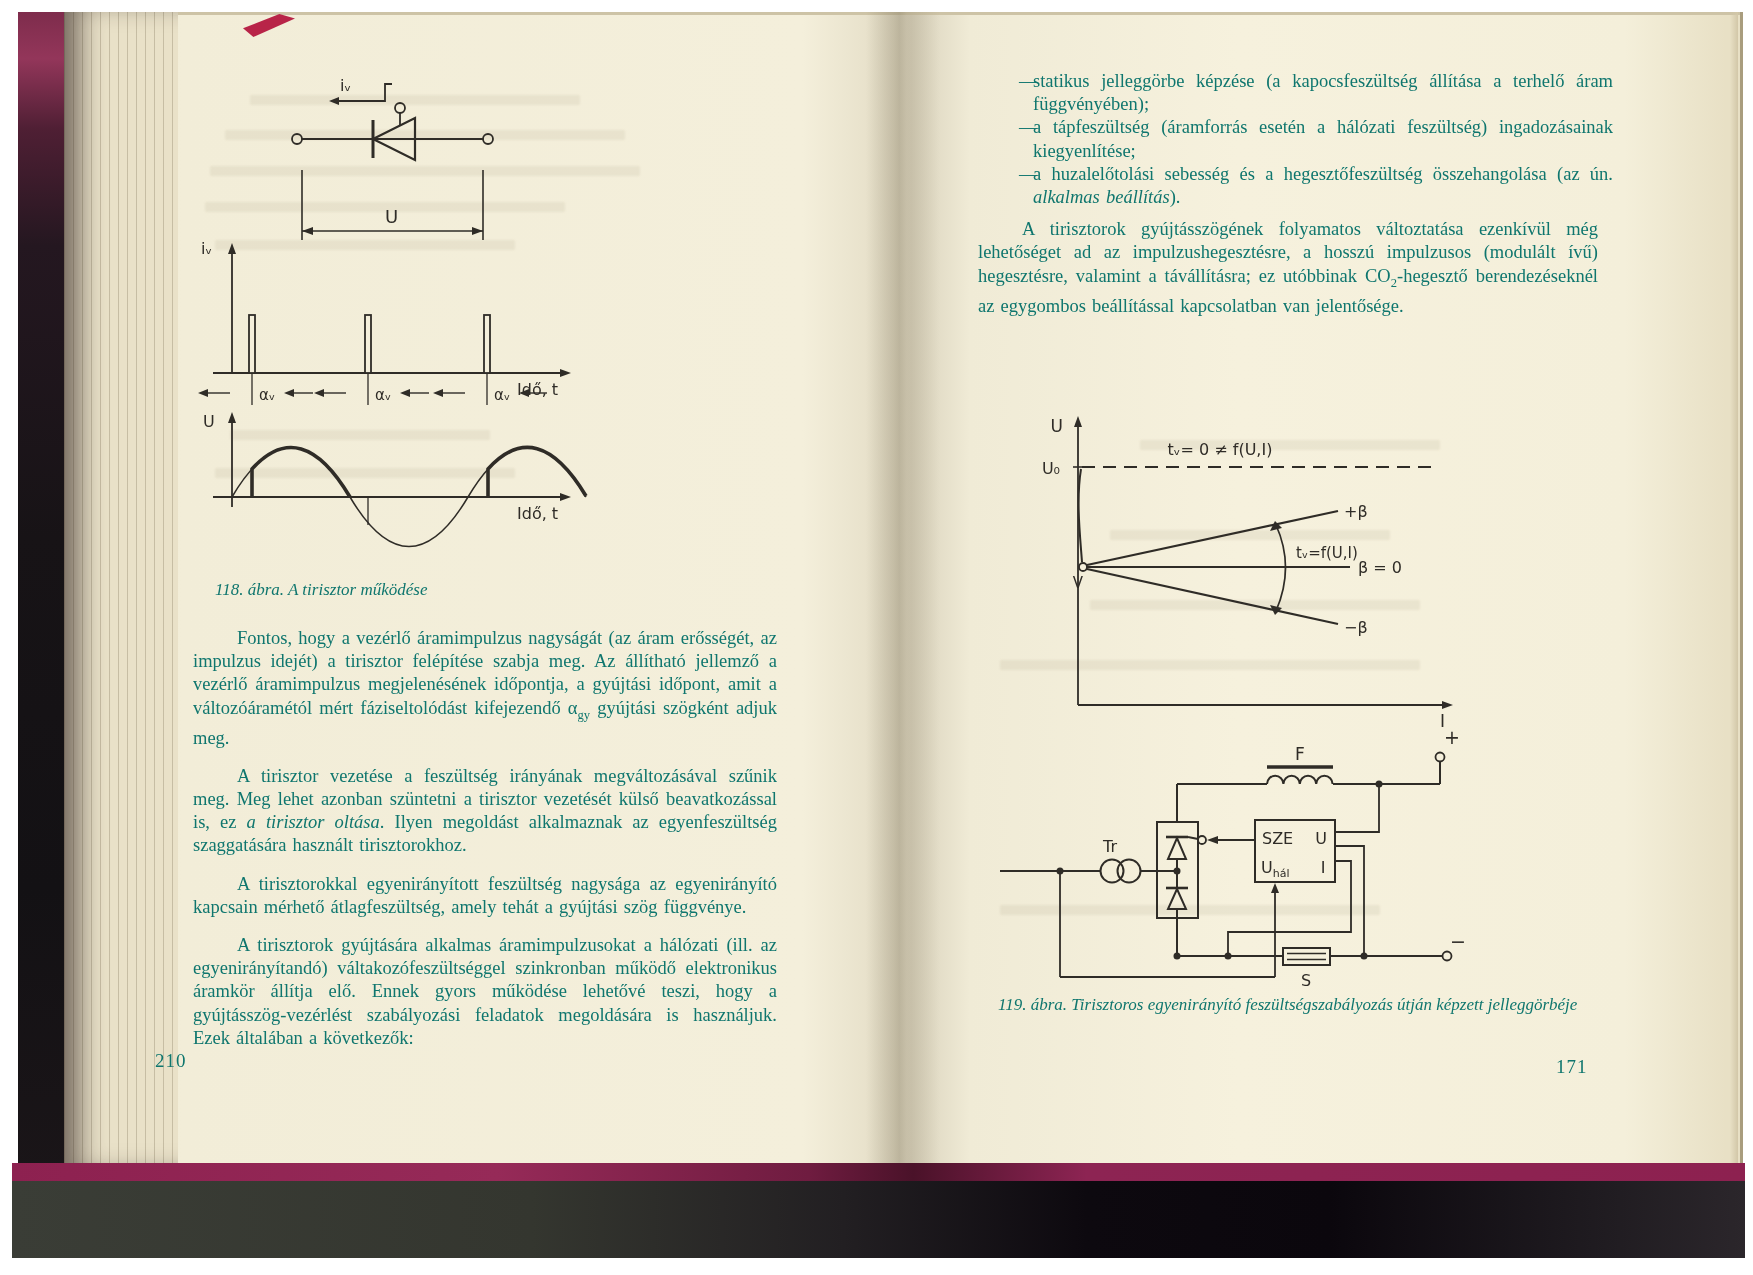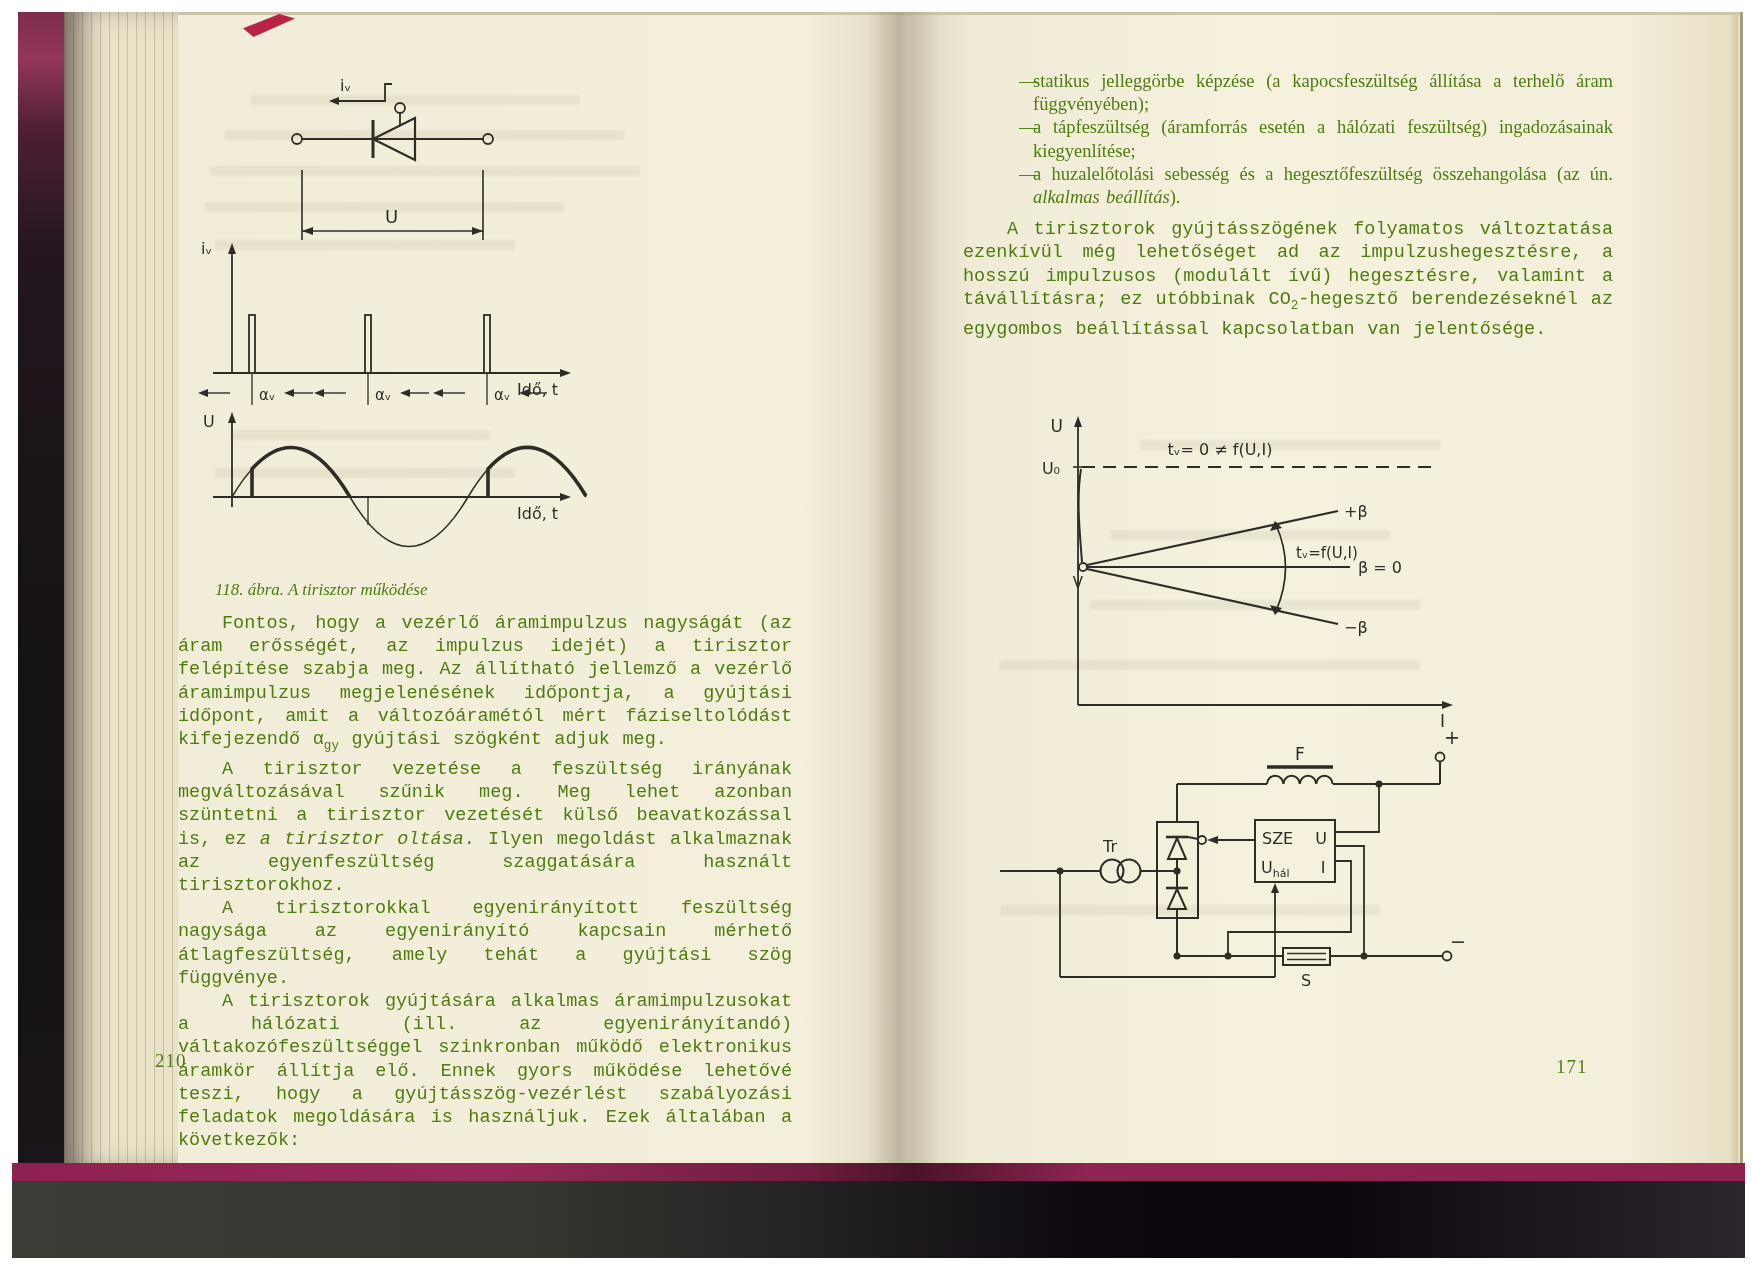--- a/index.html
+++ b/index.html
@@ -1,17 +1,17 @@
 <!DOCTYPE html>
 <html><head>
 <meta charset="utf-8">
 <style>
   html,body{margin:0;padding:0;background:#ffffff;}
   #canvas{position:relative;width:1753px;height:1275px;background:#ffffff;overflow:hidden;
-          font-family:"Liberation Serif", serif;color:#4d7c0f;}
+          font-family:"Liberation Serif", serif;color:#0f766e;}
   .abs{position:absolute;}
   
   #pages{left:64px;top:12px;width:1678px;height:1152px;
     background:linear-gradient(90deg,#eae2c9 0%,#f2edd8 7%,#f4efdb 44%,#e3dcc5 49.5%,#d9d2bc 50.5%,#f0ebd6 54%,#f6f1dd 70%,#f4efda 93%,#e8e0c5 99%);}
   #stacked-edges{left:64px;top:12px;width:114px;height:1152px;
     background:#e9e1c8;
     background-image:repeating-linear-gradient(90deg,rgba(95,82,55,.25) 0 1px,rgba(0,0,0,0) 1px 9px);
     box-shadow:inset 26px 0 26px -10px rgba(45,32,28,.6);}
   #left-dark-strip{left:18px;top:12px;width:46px;height:1168px;
     background:linear-gradient(180deg,#7e2c4c 0%,#93365a 4%,#4f1f34 10%,#241720 20%,#171316 45%,#131114 75%,#1a1518 100%);}
@@ -22,21 +22,21 @@
   #right-edge-b{left:1740px;top:12px;width:3px;height:1152px;background:#a99d7e;}
   #red-corner-mark{left:243px;top:14px;width:52px;height:23px;background:#b82448;
     clip-path:polygon(0% 62%,70% 0%,100% 20%,20% 100%);}
   #band-maroon{left:12px;top:1163px;width:1733px;height:18px;
     background:linear-gradient(90deg,#8d2150 0%,#962a58 28%,#6f1c40 46%,#4a1229 52%,#8d2453 62%,#8d2150 100%);}
   #band-dark{left:12px;top:1181px;width:1733px;height:77px;
     background:linear-gradient(90deg,#3a3d36 0%,#34362f 30%,#221f22 48%,#0d090f 62%,#0b070d 76%,#201c21 92%,#2b262b 100%);}
   
   .textcol{position:absolute;text-align:justify;font-size:18.5px;line-height:23.2px;
     word-spacing:1.5px;}
-  .textcol p{margin:0;text-indent:44px;font-family:Liberation Mono, monospace;}
+  .textcol p{margin:15px;text-indent:44px;}
   .booklist{margin:0;padding:0;list-style:none;}
   .booklist li{position:relative;padding-left:70px;text-indent:0;}
   .booklist .bullet{position:absolute;left:56px;top:0;}
   .caption{position:absolute;font-size:17px;line-height:23px;font-style:italic;}
   .pageno{position:absolute;font-size:19px;letter-spacing:1px;}
   svg{position:absolute;overflow:visible;}
   svg text{font-family:"DejaVu Sans", sans-serif;fill:#2f2c27;}
   .ghost{position:absolute;background:rgba(120,108,78,.09);filter:blur(1px);border-radius:2px;}
   sub{font-size:.68em;}
 </style>
@@ -268,16 +268,17 @@
     <g>
       <circle cx="187" cy="236" r="3.5" fill="#2f2c27" stroke="none"></circle>
       <line x1="187" y1="236" x2="293" y2="236"></line>
       <rect x="293" y="228" width="47" height="17"></rect>
       <line x1="297" y1="233.5" x2="336" y2="233.5" stroke-width="1.4"></line>
       <line x1="297" y1="239.5" x2="336" y2="239.5" stroke-width="1.4"></line>
       <text x="316" y="266" text-anchor="middle" font-size="16" stroke="none" fill="#2f2c27">S</text>
     </g>
   </svg>
 
+  <div class="caption" style="left:998px;top:993px;width:600px">119. ábra. Tirisztoros egyenirányító feszültségszabályozás útján képzett jelleggörbéje</div>
 
   <div class="pageno" style="left:1556px;top:1056px">171</div>
 
 </div>
 
 </body></html>

